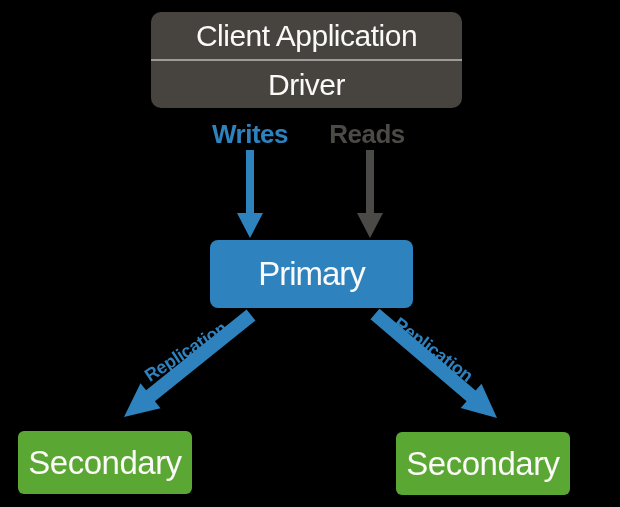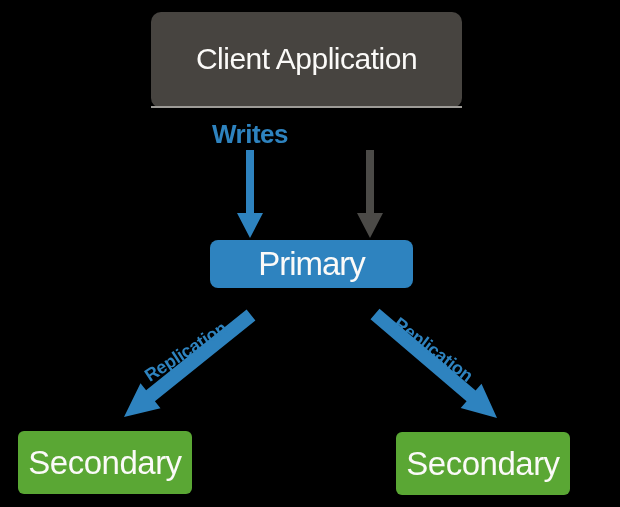--- a/index.html
+++ b/index.html
@@ -68,21 +68,21 @@
     width: 620px; height: 507px;
     pointer-events: none;
   }
   .arrow-blue { fill: var(--blue); }
   .arrow-gray { fill: var(--gray); }
 
   
   .primary-box {
     position: absolute;
     left: 210px; top: 240px;
-    width: 203px; height: 48px;
+    width: 203px; height: 68px;
     background: var(--blue);
     border-radius: 8px;
     display: flex;
     align-items: center;
     justify-content: center;
     color: var(--text-light);
     font-size: 33px;
     letter-spacing: -1px;
     white-space: nowrap;
   }
@@ -123,24 +123,26 @@
   .secondary-box.right { left: 396px; top: 432px; }
 </style>
 </head>
 <body>
 
 <div class="canvas">
 
   <div class="client-box">
     <div class="client-row">Client Application</div>
     <div class="client-divider"></div>
+    <div class="client-row">Driver</div>
   </div>
 
   <div class="flow-label writes">Writes</div>
 
+  <div class="flow-label reads">Reads</div>
 
   <svg class="arrows" viewBox="0 0 620 507">
     <polygon class="arrow-blue" points="246,150 254,150 254,213 263,213 250,238 237,213 246,213"></polygon>
     <polygon class="arrow-gray" points="366,150 374,150 374,213 383,213 370,238 357,213 366,213"></polygon>
     <polygon class="arrow-blue" points="246.6,309.5 146.1,390.2 140.5,383.2 124,417 160.5,408.2 154.9,401.2 255.4,320.5"></polygon>
     <polygon class="arrow-blue" points="379.5,308.7 475.6,390.6 481.5,383.7 497,418 460.7,408.1 466.6,401.2 370.5,319.3"></polygon>
   </svg>
 
   <div class="primary-box">
     <span>Primary</span>

